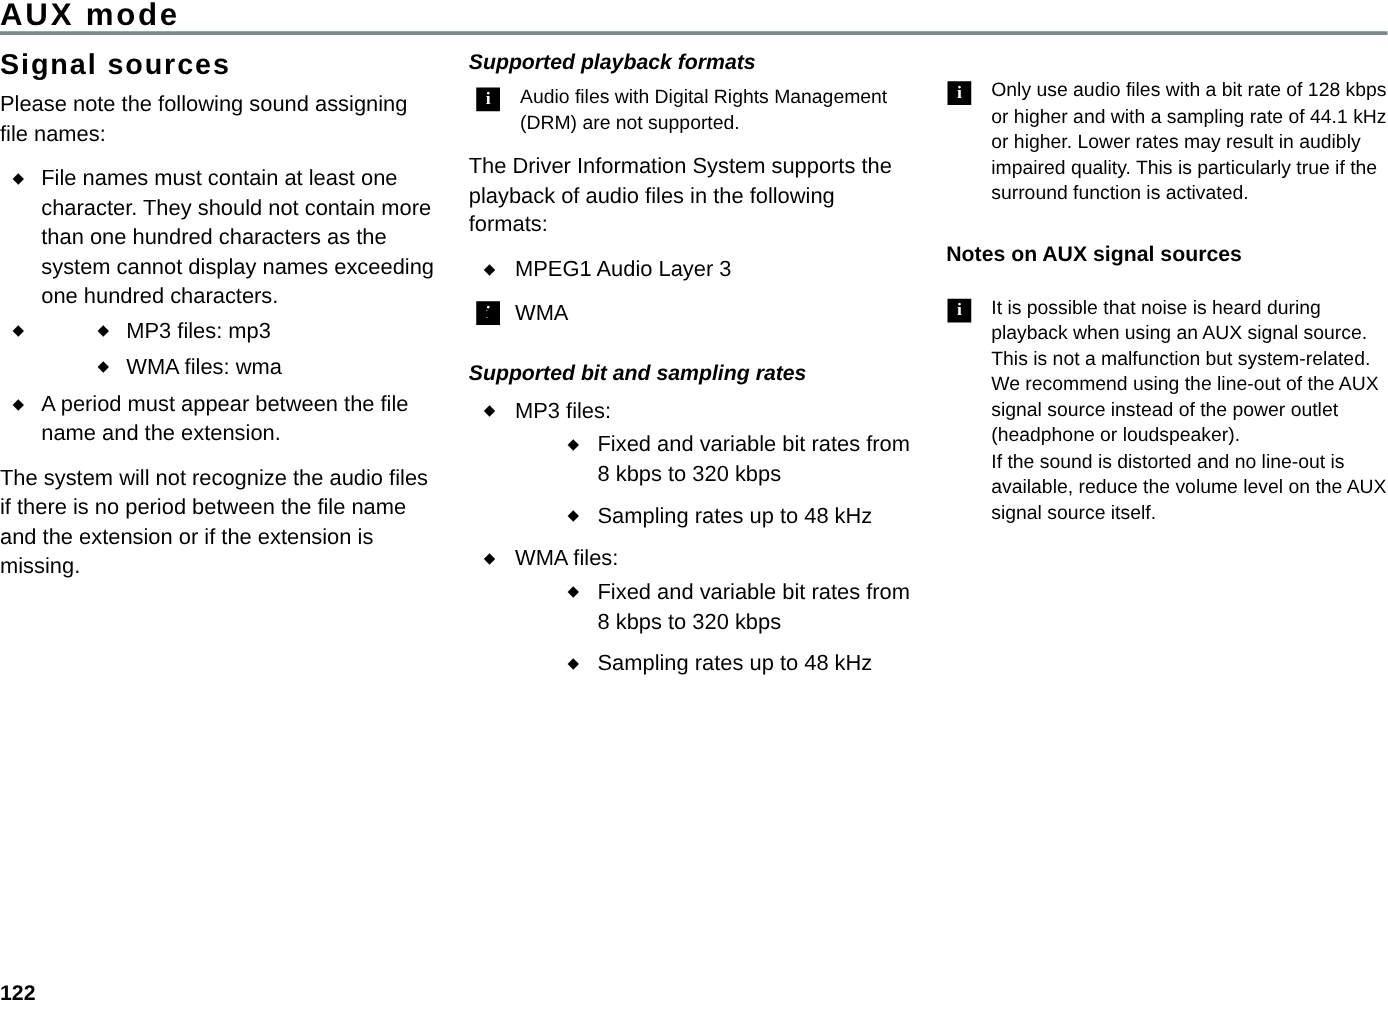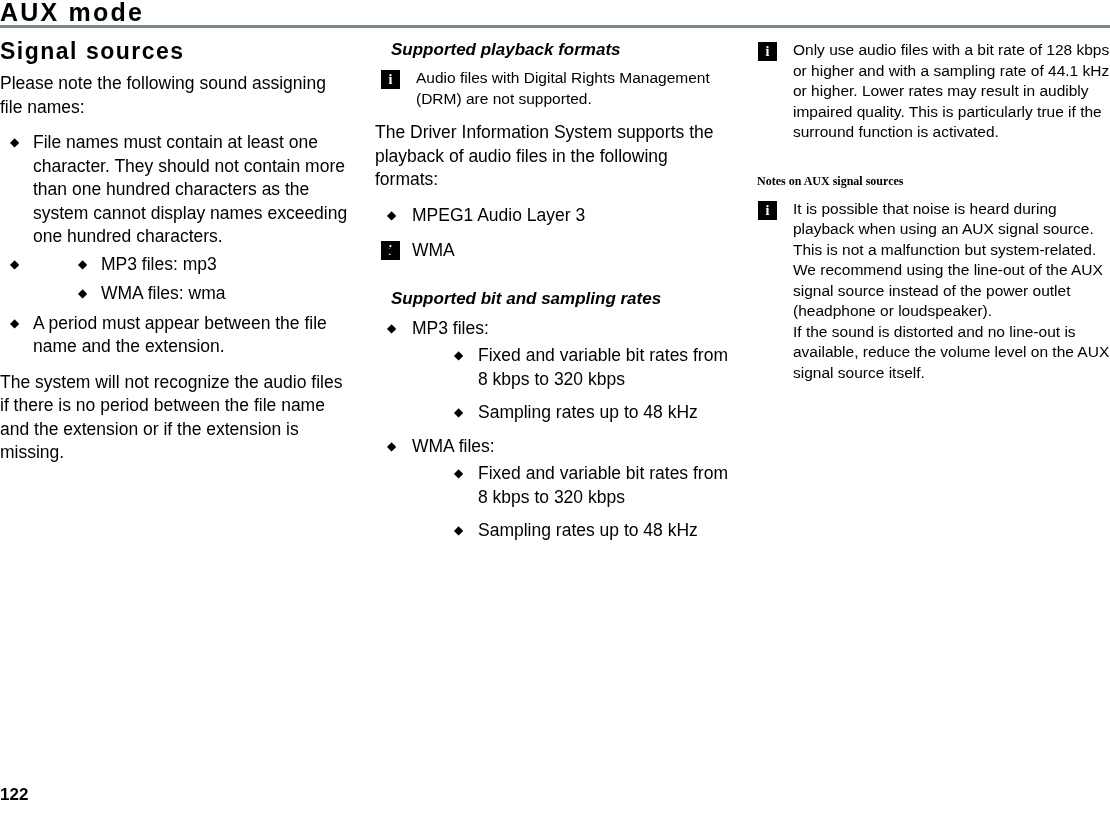--- a/index.html
+++ b/index.html
@@ -52,28 +52,27 @@
     font-weight: bold;
     letter-spacing: 1.5px;
     line-height: 22px;
     margin: 0 0 10px 0;
   }
   .h-sub-italic {
     font-size: 17px;
     font-weight: bold;
     font-style: italic;
     line-height: 20px;
-    margin: 0 0 8px 16px;
+    margin: 0 0 8px 0;
   }
   .h-sub-bold {
-    font-size: 12px;
+    font-size: 17px;
     font-weight: bold;
     line-height: 20px;
     margin: 0 0 8px 0;
-    font-family: Liberation Serif, serif;
   }
 
   
   .para {
     font-size: 17.5px;
     line-height: 23.5px;
     margin: 0 0 12px 0;
   }
 
   
@@ -123,21 +122,21 @@
     font-size: 14px;
     font-weight: bold;
     font-family: "Liberation Serif", serif;
     line-height: 19px;
     text-align: center;
   }
   .note-text { display: block; }
 
   .col-3 .note { padding-left: 36px; margin-bottom: 14px; }
   .col-3 .note .info-icon { left: 1px; }
-  .col-3 .note-text { font-size: 15.5px; line-height: 20.5px; }
+  .col-3 .note-text { font-size: 15.5px; line-height: 20.5px; margin-top: 23px; }
 
   .col-2 .note { padding-left: 41px; }
   .col-2 .note .info-icon { left: 6px; }
 
   
   .page-number {
     position: absolute;
     left: 0px;
     bottom: 6px;
     font-size: 17px;

